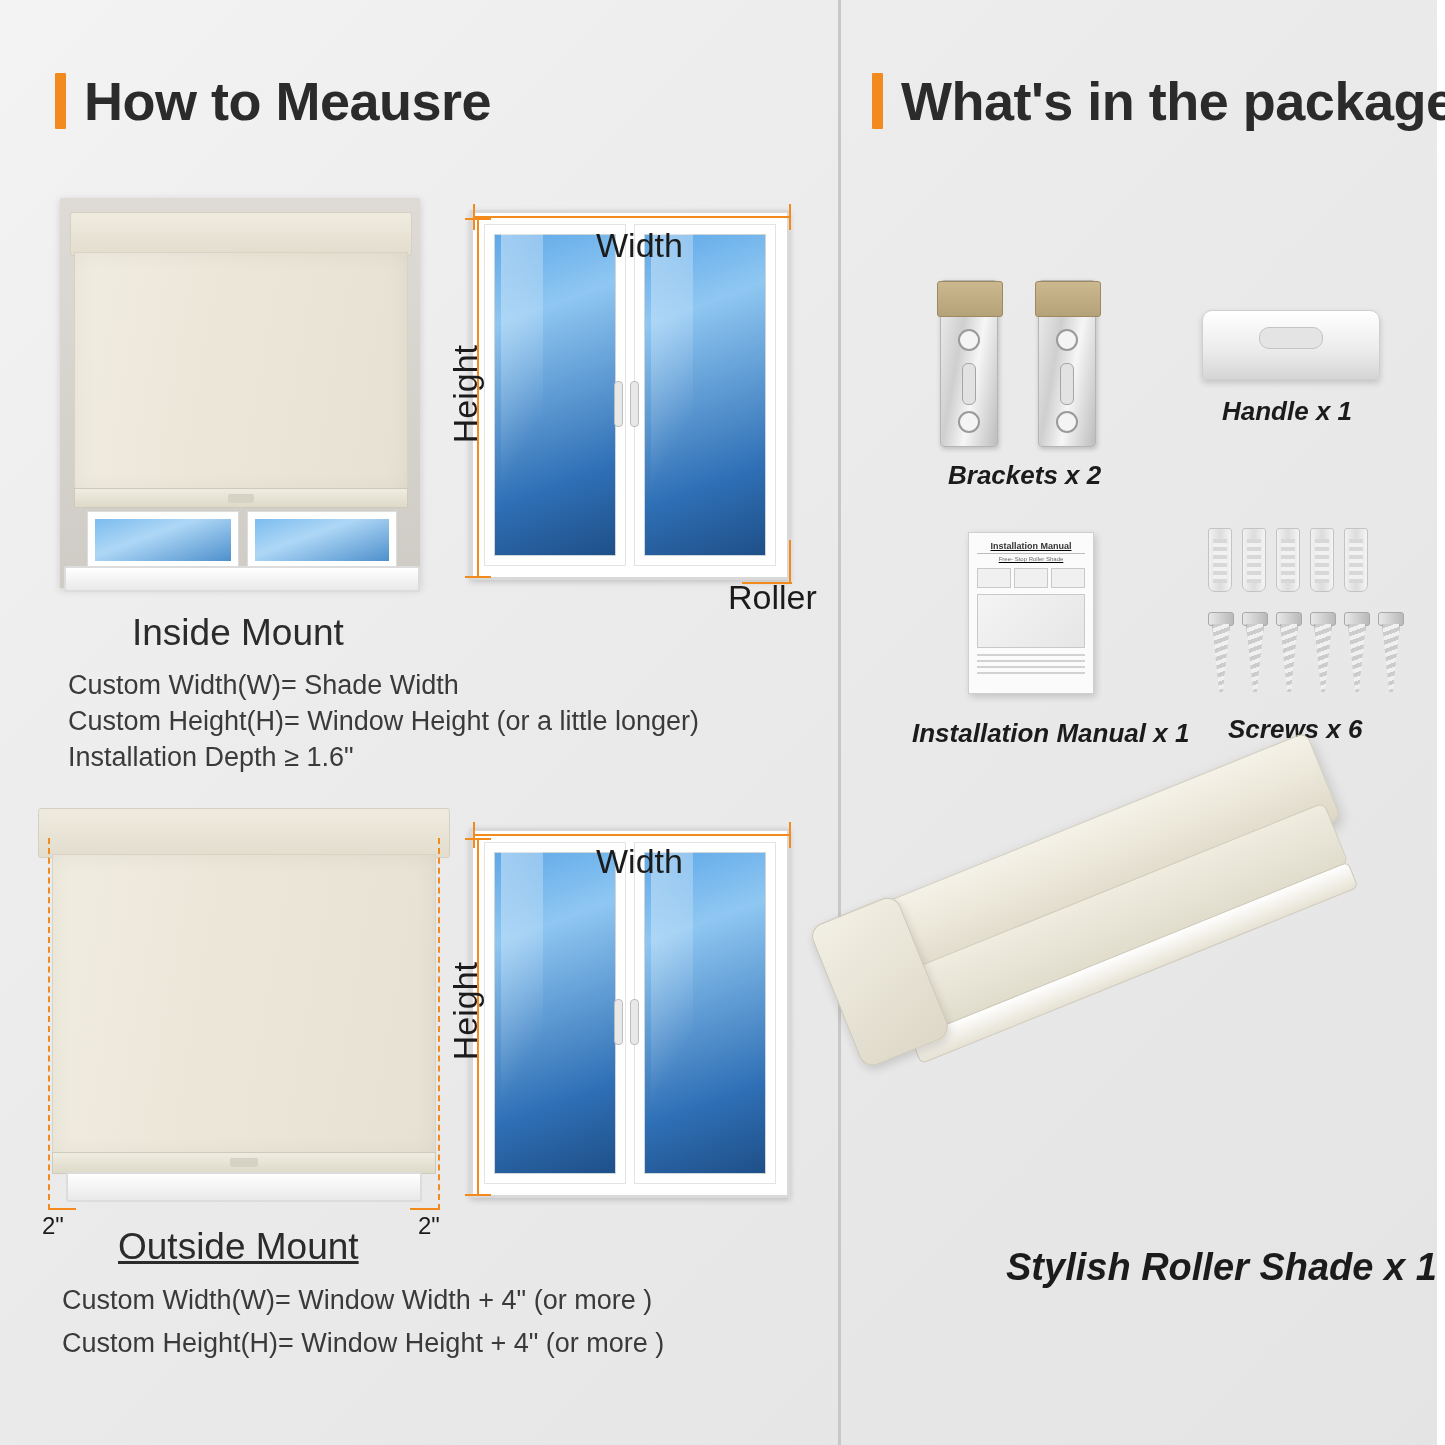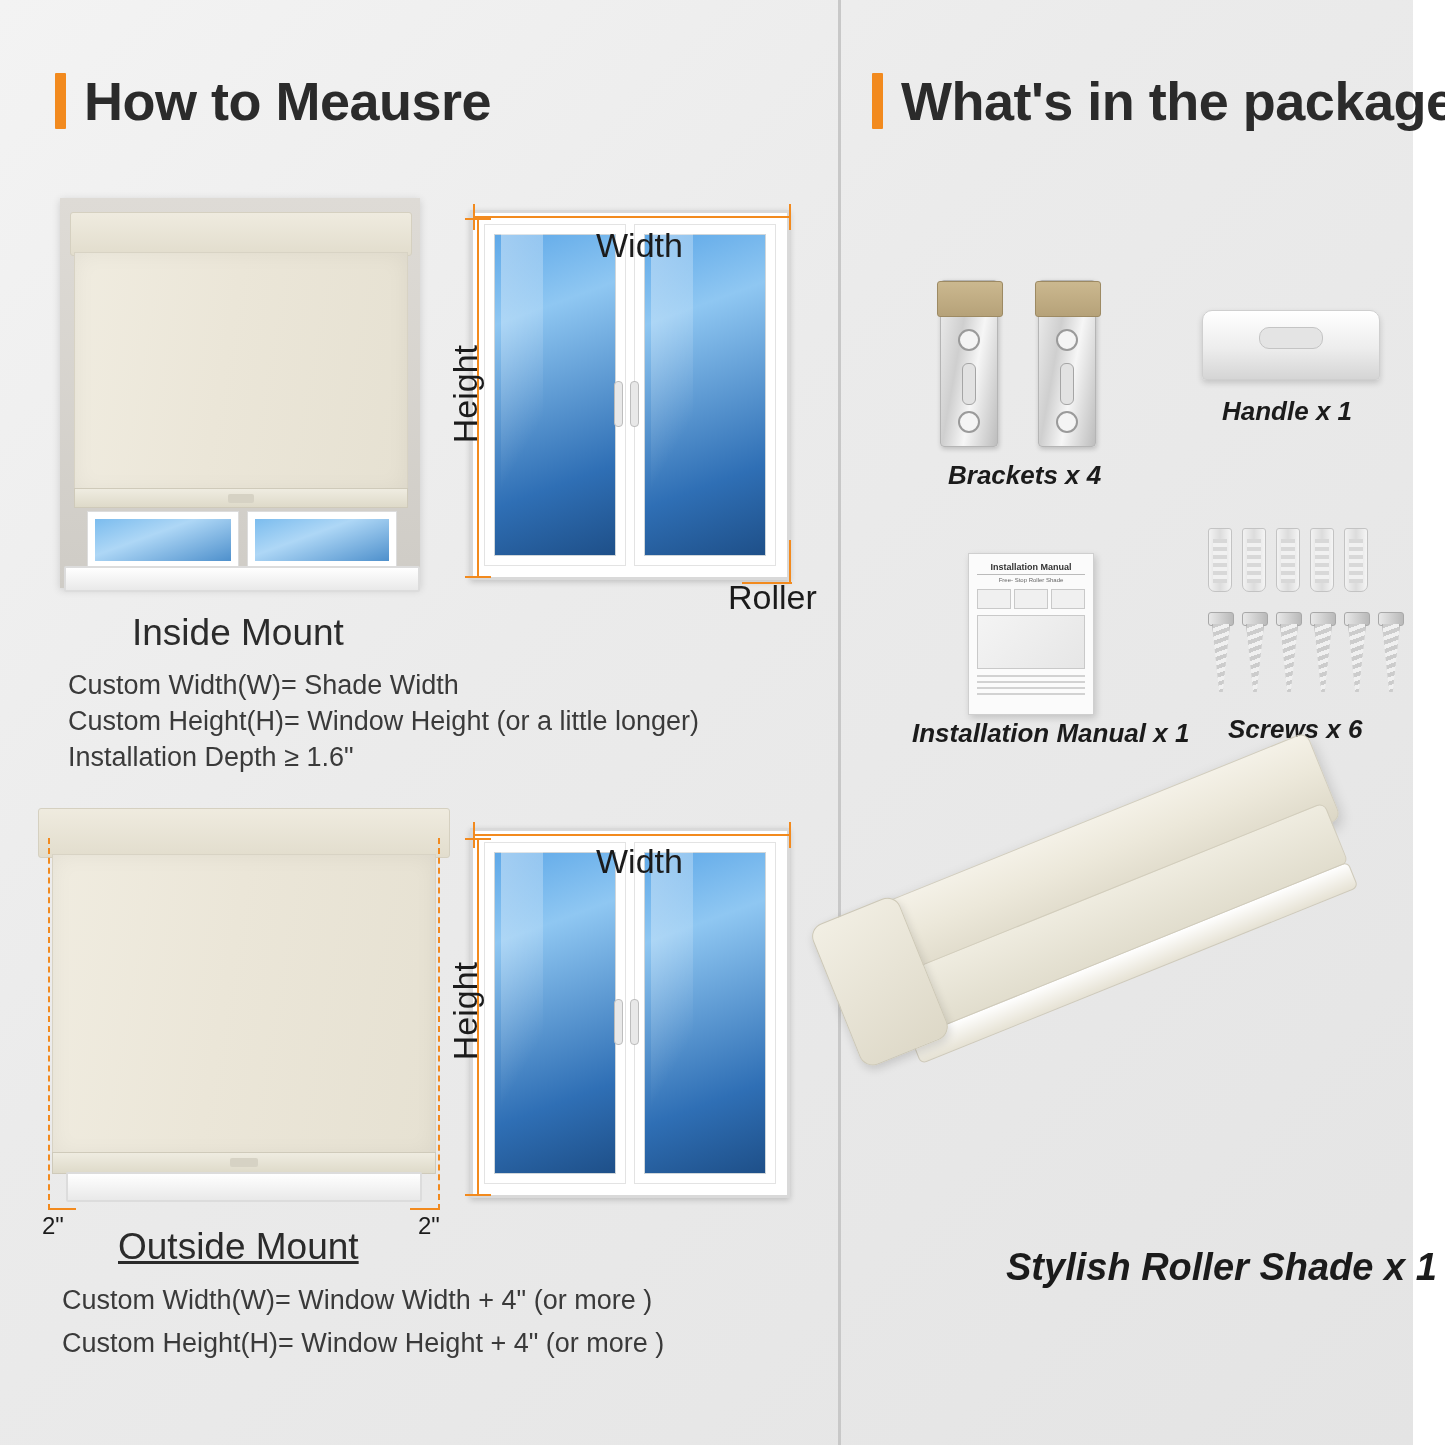--- a/index.html
+++ b/index.html
@@ -11,20 +11,21 @@
     height: 1445px;
     background: #ffffff;
     font-family: "Liberation Sans", sans-serif;
     overflow: hidden;
   }
   .page {
     position: relative;
     width: 1413px;
     height: 1445px;
     background: linear-gradient(135deg, #f3f3f3 0%, #ebebeb 40%, #e4e4e4 100%);
+    padding-left: 24px;
   }
   .divider {
     position: absolute;
     left: 838px;
     top: 0;
     width: 3px;
     height: 1445px;
     background: #c8c8c8;
   }
   
@@ -529,26 +530,26 @@
     <div class="hole" style="top:48px;"></div>
     <div class="slot" style="top:82px;"></div>
     <div class="hole" style="top:130px;"></div>
   </div>
   <div class="bracket" style="left:1038px; top:280px;">
     <div class="top"></div>
     <div class="hole" style="top:48px;"></div>
     <div class="slot" style="top:82px;"></div>
     <div class="hole" style="top:130px;"></div>
   </div>
-  <div class="pkg-label" style="left:948px; top:460px;">Brackets x 4</div>
+  <div class="pkg-label" style="left:948px; top:460px;">Brackets x 2</div>
 
   <div class="handle" style="left:1202px; top:310px;"></div>
   <div class="pkg-label" style="left:1222px; top:396px;">Handle x 1</div>
 
-  <div class="manual" style="left:968px; top:553px;">
+  <div class="manual" style="left:968px; top:532px;text-decoration:underline;">
     <div class="m-title">Installation Manual</div>
     <div class="m-sub">Free- Stop Roller Shade</div>
     <div class="m-thumbs">
       <i></i>
       <i></i>
       <i></i>
     </div>
     <div class="m-pic"></div>
     <div class="m-lines">
       <i></i>

